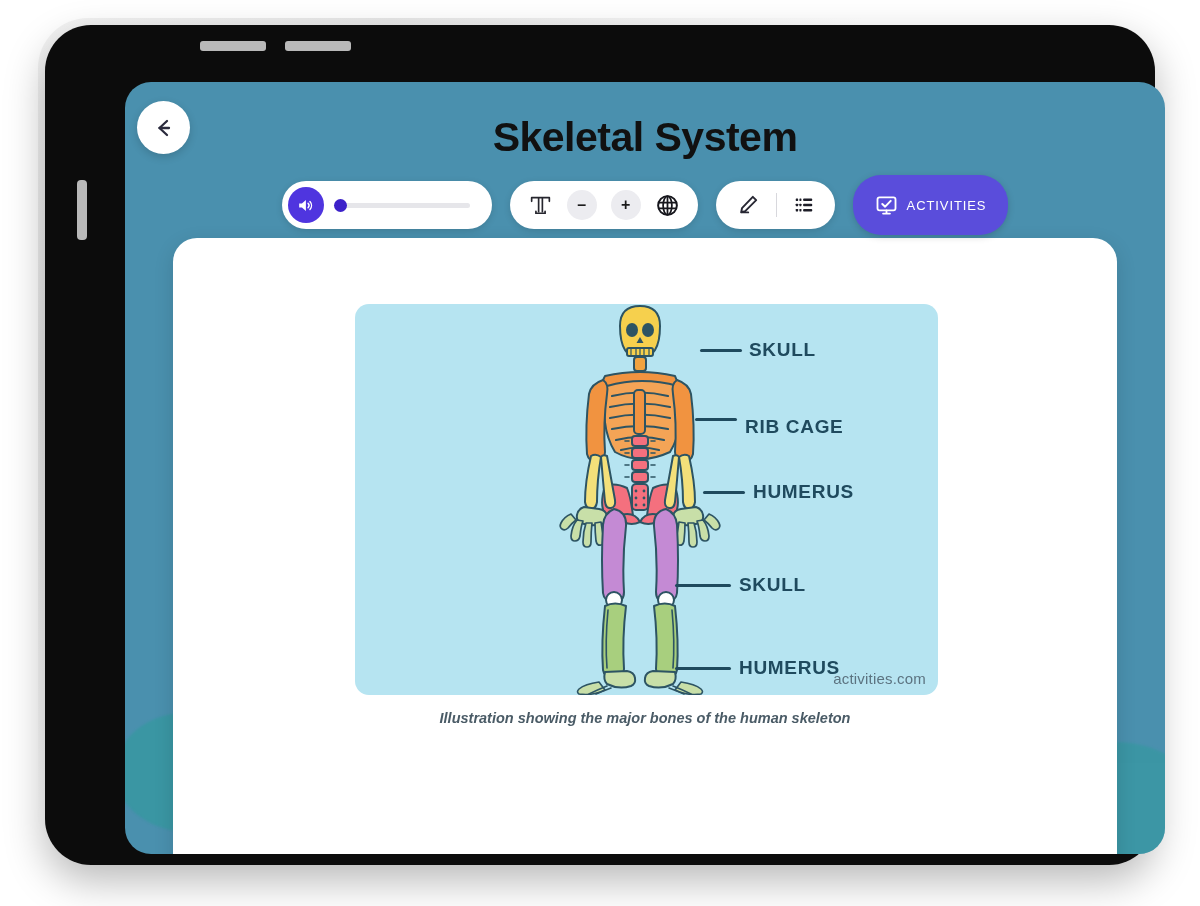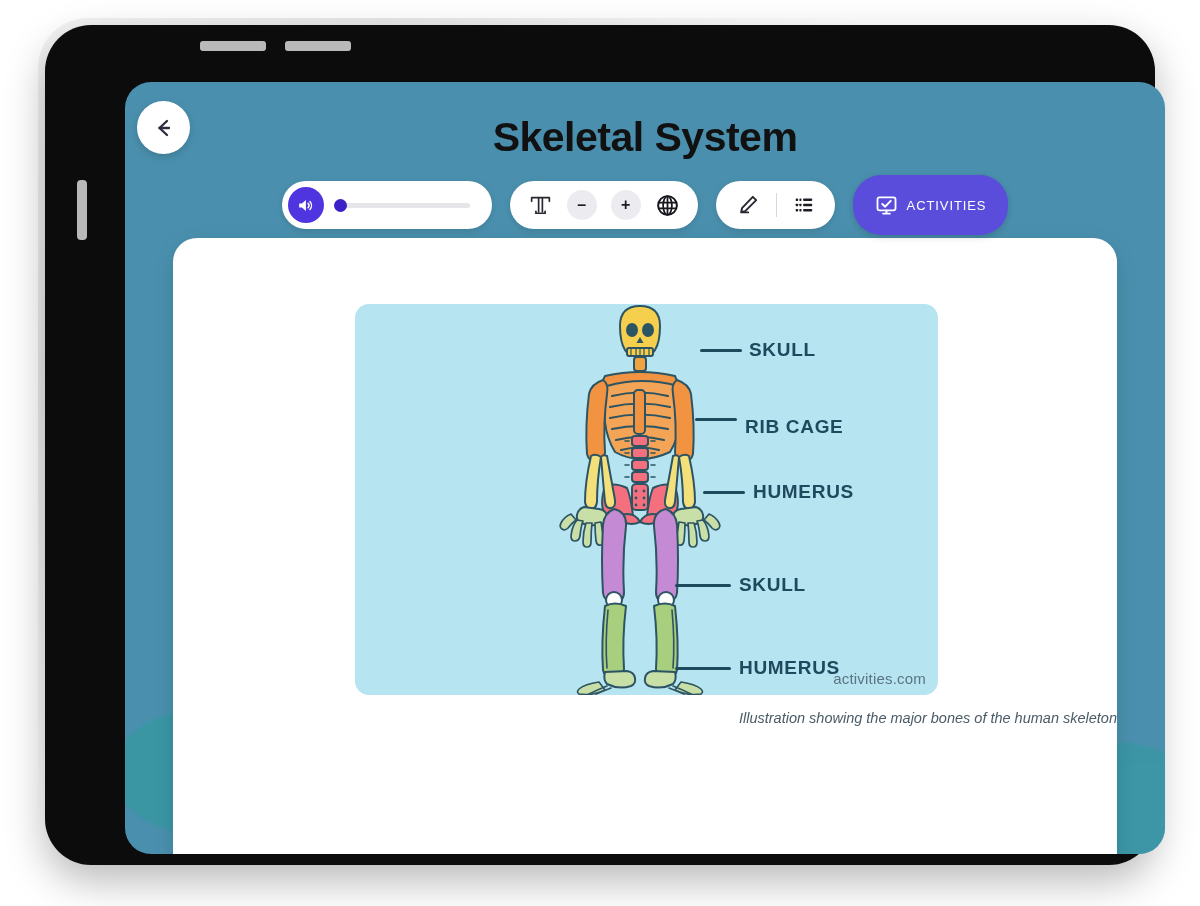--- a/index.html
+++ b/index.html
@@ -231,24 +231,24 @@
     position: absolute;
     height: 2.5px;
     background: #1f4a5e;
     border-radius: 2px;
   }
 
   #caption {
     position: absolute;
     left: 0; right: 0;
     top: 472px;
-    text-align: right;
+    text-align: center;
     font-size: 14.5px;
     font-style: italic;
-    font-weight: 400;
+    font-weight: 700;
     color: #4a5b66;
   }
 
   #body-text {
     position: absolute;
     left: 36px;
     right: 36px;
     top: 502px;
     font-size: 22.5px;
     font-weight: 800;

